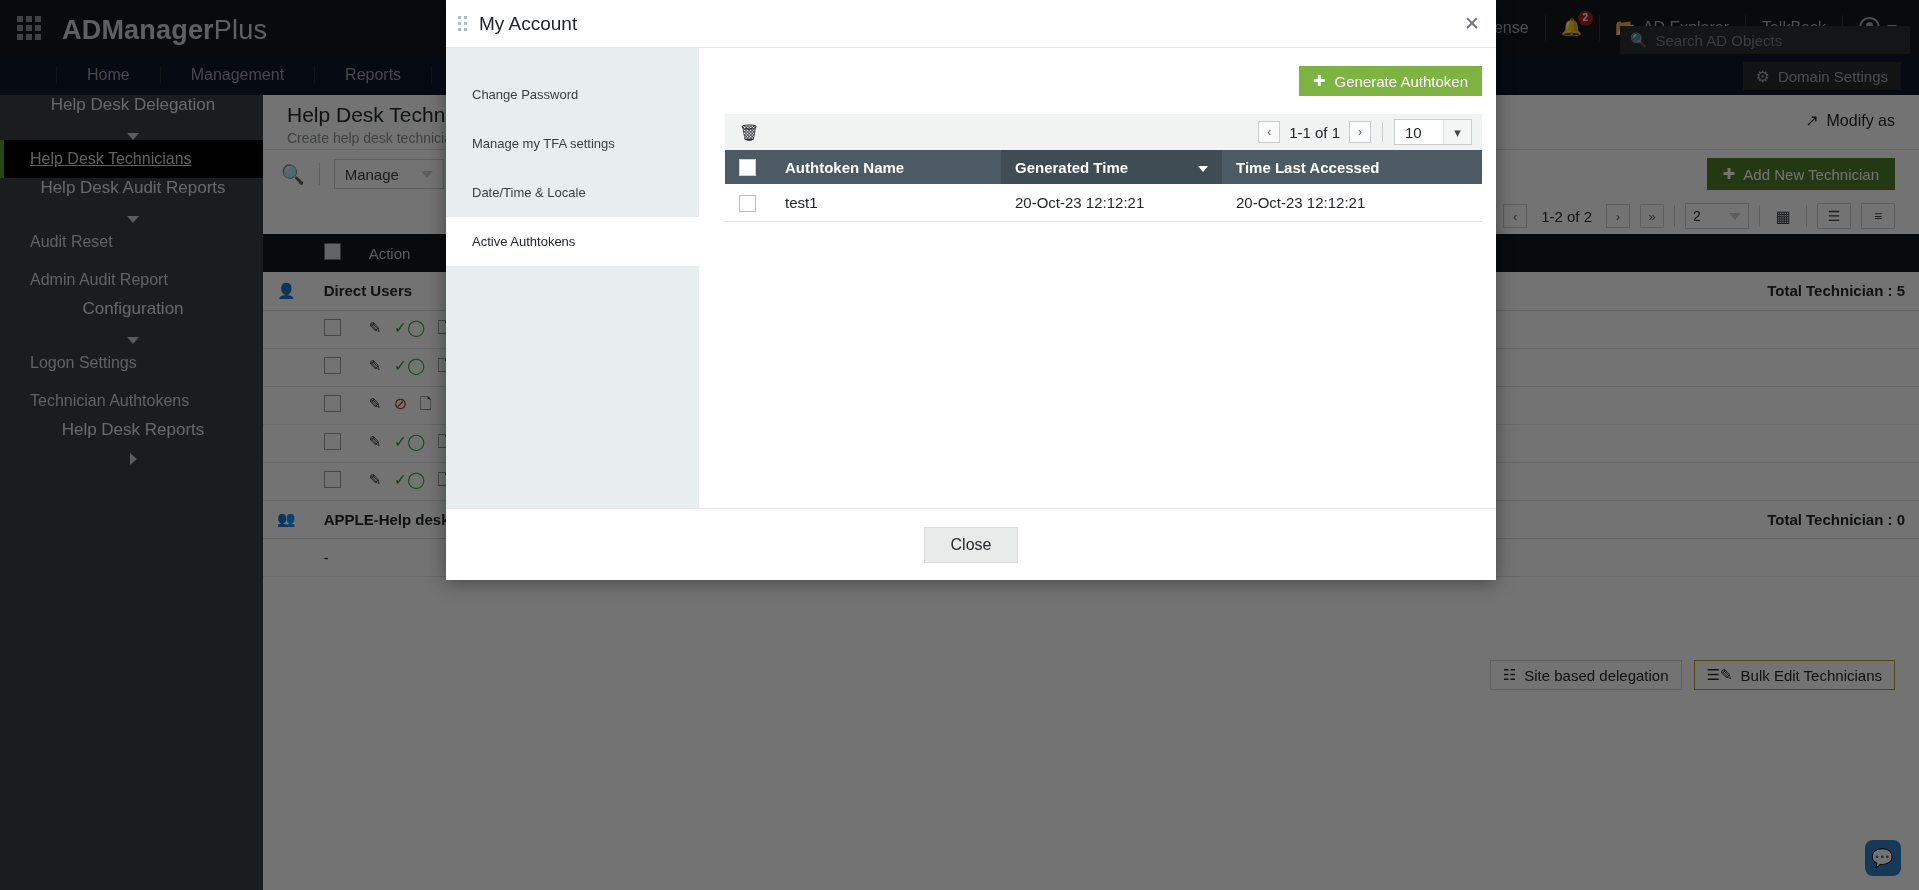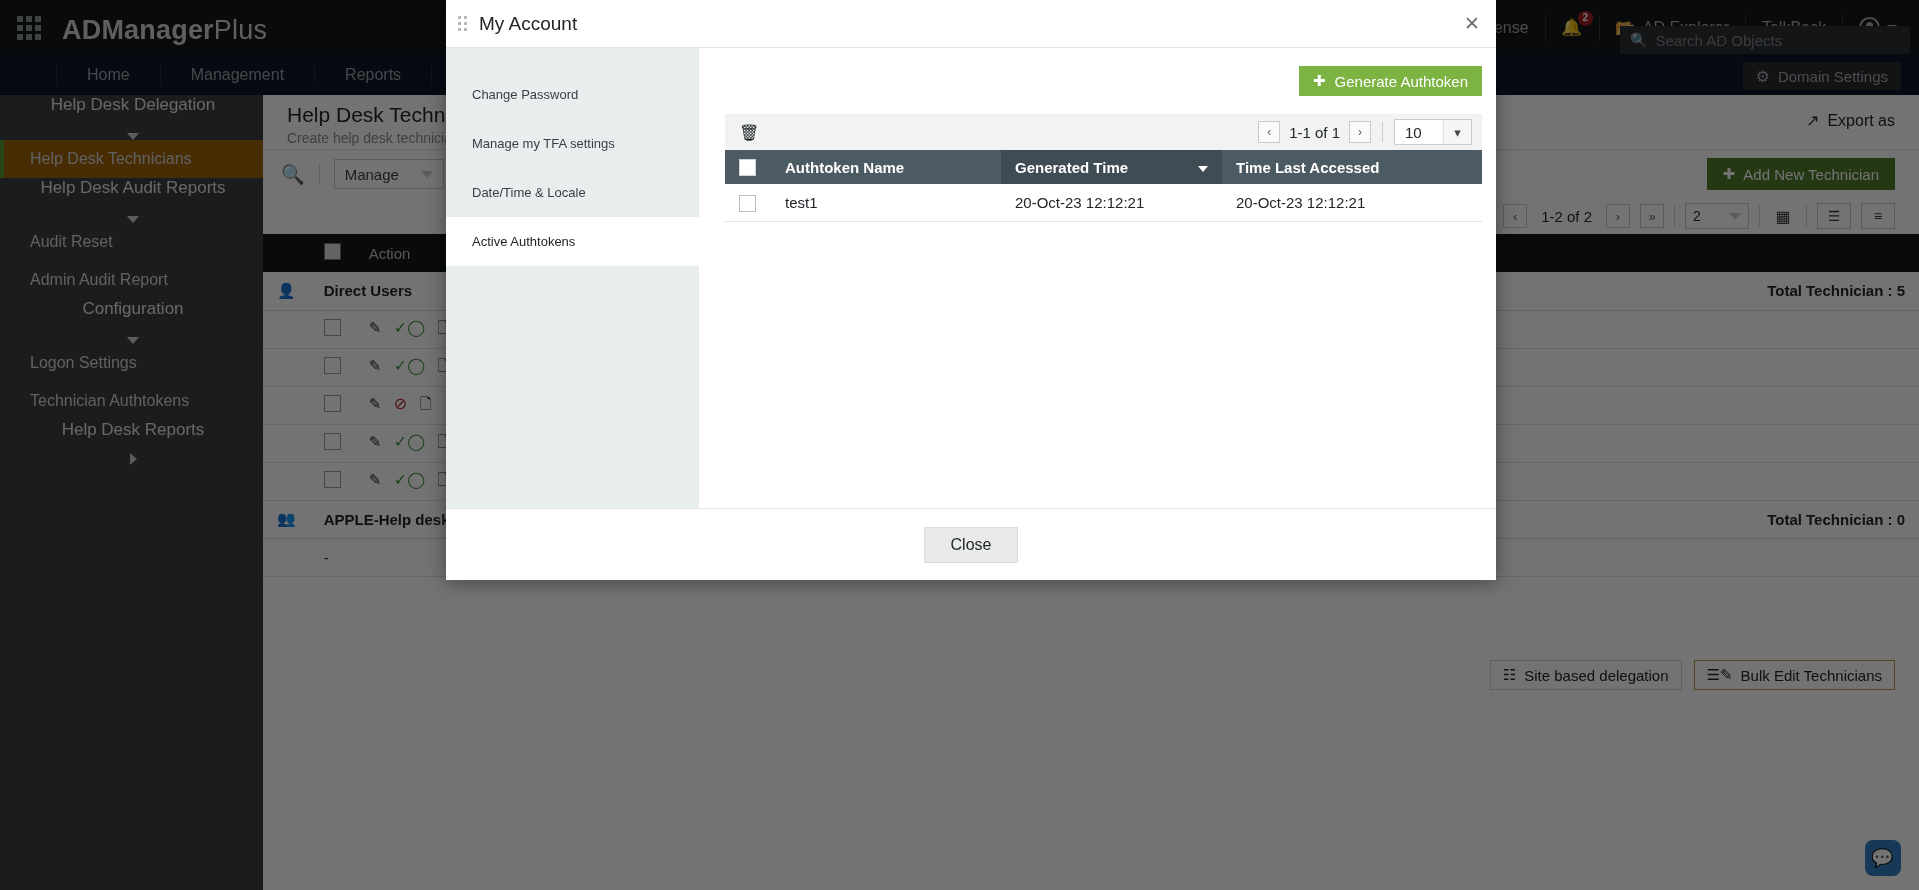--- a/index.html
+++ b/index.html
@@ -80,21 +80,21 @@
   .ln-group {
     display: flex; align-items: center; justify-content: space-between;
     padding: 0 20px 0 23px; height: 45px; color: #e3e5e6; font-size: 17px; flex-direction: column;
   }
   .ln-caret-down { width:0;height:0;border-left:6px solid transparent;border-right:6px solid transparent;border-top:7px solid #c9ccce;}
   .ln-caret-right { width:0;height:0;border-top:6px solid transparent;border-bottom:6px solid transparent;border-left:7px solid #c9ccce;}
   .ln-item {
     height: 38px; display: flex; align-items: center; padding-left: 30px;
     color: #d4d7d9; font-size: 16px; position: relative;
   }
-  .ln-item.active { background: #a16207; }
+  .ln-item.active { background: #000000; text-decoration: underline; }
   .ln-item.active::before {
     content:""; position:absolute; left:0; top:0; bottom:0; width:4px; background:#5c9e31;
   }
 
   
   .content { position: absolute; left: 263px; top: 95px; right: 0; bottom: 0; background: #ffffff; }
   .page-head {
     height: 55px; border-bottom: 1px solid #e3e5e6; padding: 8px 0 0 24px;
     display: flex; align-items: flex-start; justify-content: space-between;
   }
@@ -328,21 +328,21 @@
     </div>
 
     <div class="content">
       <div class="page-head">
         <div>
           <div class="page-title">Help Desk Technician</div>
           <div class="page-sub">Create help desk technicia</div>
         </div>
         <div class="export-as">
           <span>↗</span>
-          <span>Export as</span>
+          <span>Modify as</span>
         </div>
       </div>
 
       <div class="tb-row">
         <div class="tb-left">
           <span class="srch-ico">🔍</span>
           <span class="vsep"></span>
           <div class="manage-sel">
             <span>Manage</span>
             <span class="ln-caret-down"></span>

